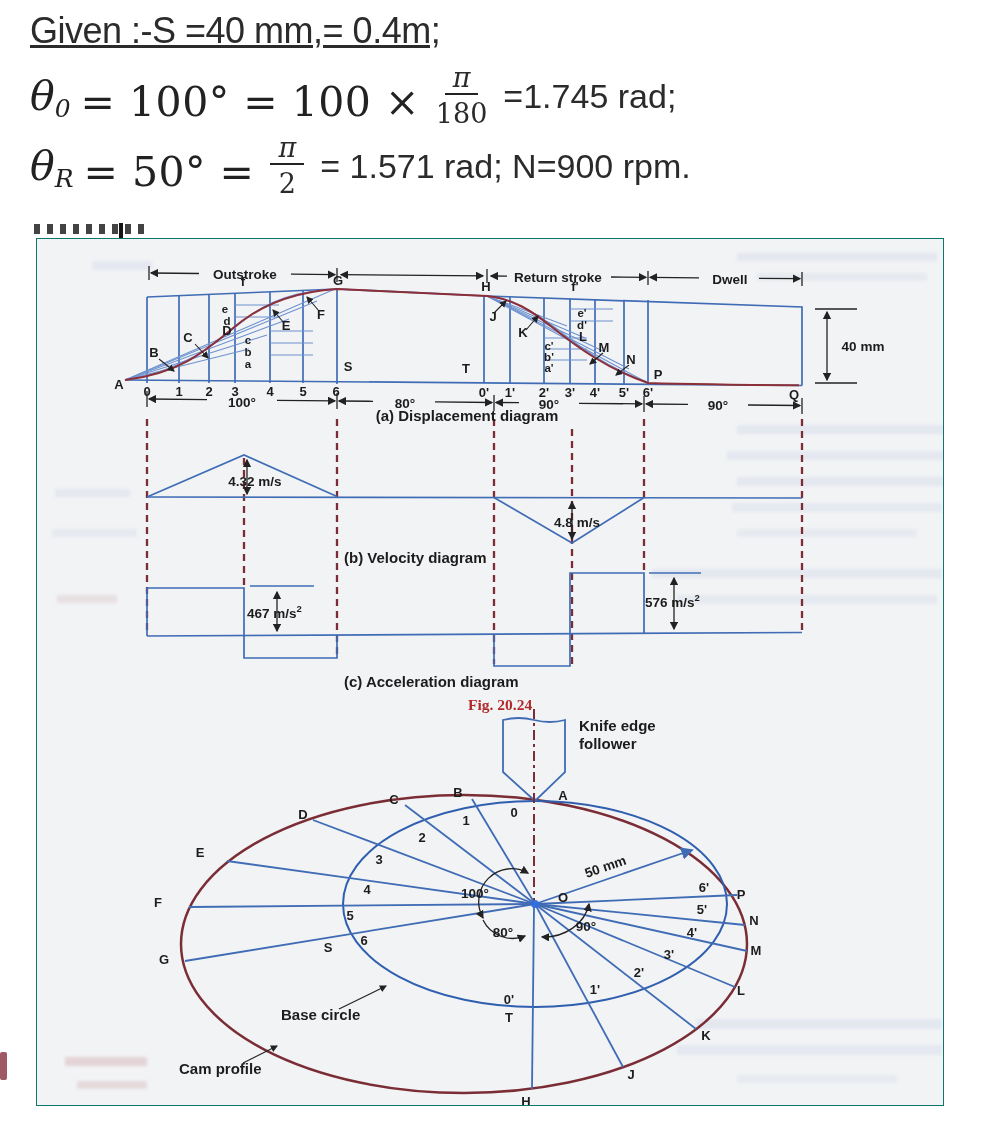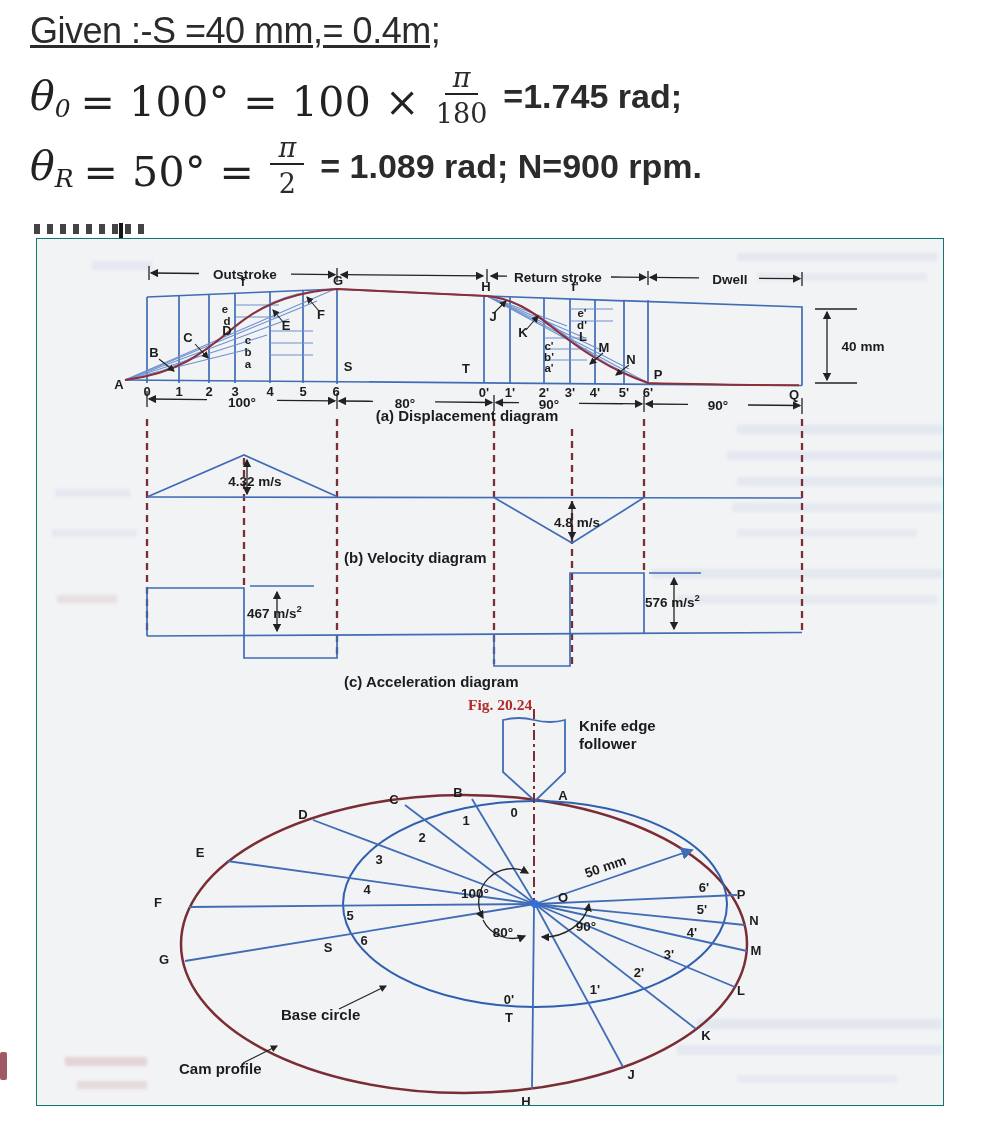--- a/index.html
+++ b/index.html
@@ -12,21 +12,21 @@
   .h2{top:64px;}
   .h3{top:134px;}
   .mserif{font-family:"DejaVu Serif","Liberation Serif",serif;font-size:41px;color:#222;}
   .msym{font-style:italic;}
   .msub{font-size:25px;font-style:italic;position:relative;top:12px;margin-right:10px;}
   .mmid{margin:11px 10px 0 0;letter-spacing:.5px;}
   .frac{display:inline-flex;flex-direction:column;align-items:center;line-height:1.05;
         font-family:"DejaVu Serif","Liberation Serif",serif;font-size:27px;margin:0 6px;}
   .frac .num{padding:0 8px 1px;border-bottom:2px solid #222;font-style:italic;}
   .frac .den{padding-top:5px;}
-  .mtail{font-family:"Liberation Sans",sans-serif;font-size:34px;margin-left:10px;color:#2b2b2b;font-weight:bold;}
+  .mtail{font-family:"Liberation Sans",sans-serif;font-size:34px;margin-left:10px;color:#2b2b2b;}
   
   .figbox{position:absolute;left:36px;top:238px;width:906px;height:866px;
           border:1px solid #0f766e;background:#f2f3f5;}
   .figbox svg{position:absolute;left:0;top:0;filter:blur(.25px);}
   svg text{font-family:"Liberation Sans",sans-serif;fill:#1c1c1c;font-weight:bold;}
   .lbl{font-size:13px;}
   .lblsm{font-size:11.5px;}
   .dim{font-size:13.5px;}
   .cap{font-size:15px;}
   .figcap{font-size:15.5px;font-family:"Liberation Serif","DejaVu Serif",serif;fill:#b02a2a;}
@@ -64,21 +64,21 @@
 </div>
 
 <div class="hline mathline h3">
   <span class="mserif msym">θ</span>
     <span class="mserif msub">R</span>
   <span class="mserif mmid">= 50° =</span>
   <span class="frac">
     <span class="num">π</span>
     <span class="den">2</span>
   </span>
-  <span class="mtail">= 1.089 rad; N=900 rpm.</span>
+  <span class="mtail">= 1.571 rad; N=900 rpm.</span>
 </div>
 
 <div class="tl-dashes"></div>
 <div class="tl-tick"></div>
 <div class="bl-mark"></div>
 
 <div class="figbox">
 <svg width="906" height="866" viewBox="0 0 906 866">
   <defs>
     <marker id="arB" viewBox="0 0 10 10" refX="8.5" refY="5" markerWidth="6.5" markerHeight="6.5" orient="auto-start-reverse">

